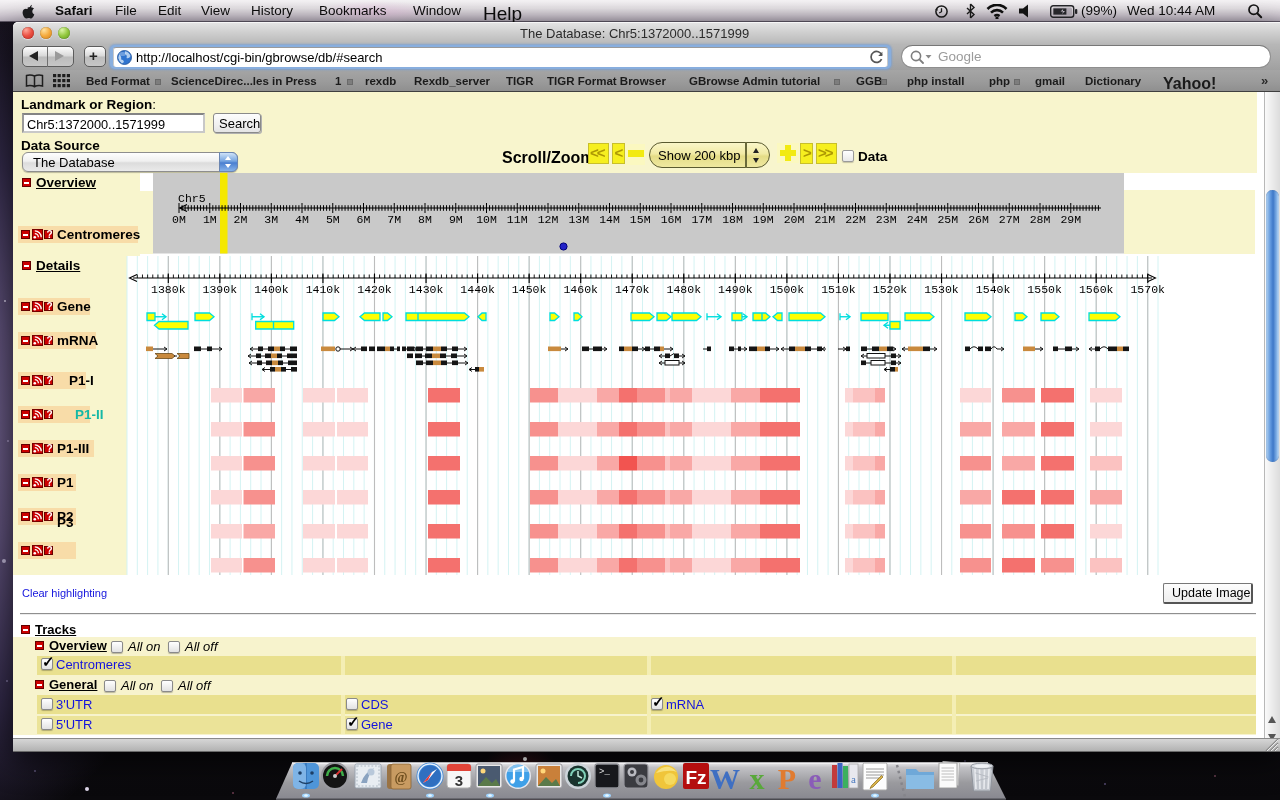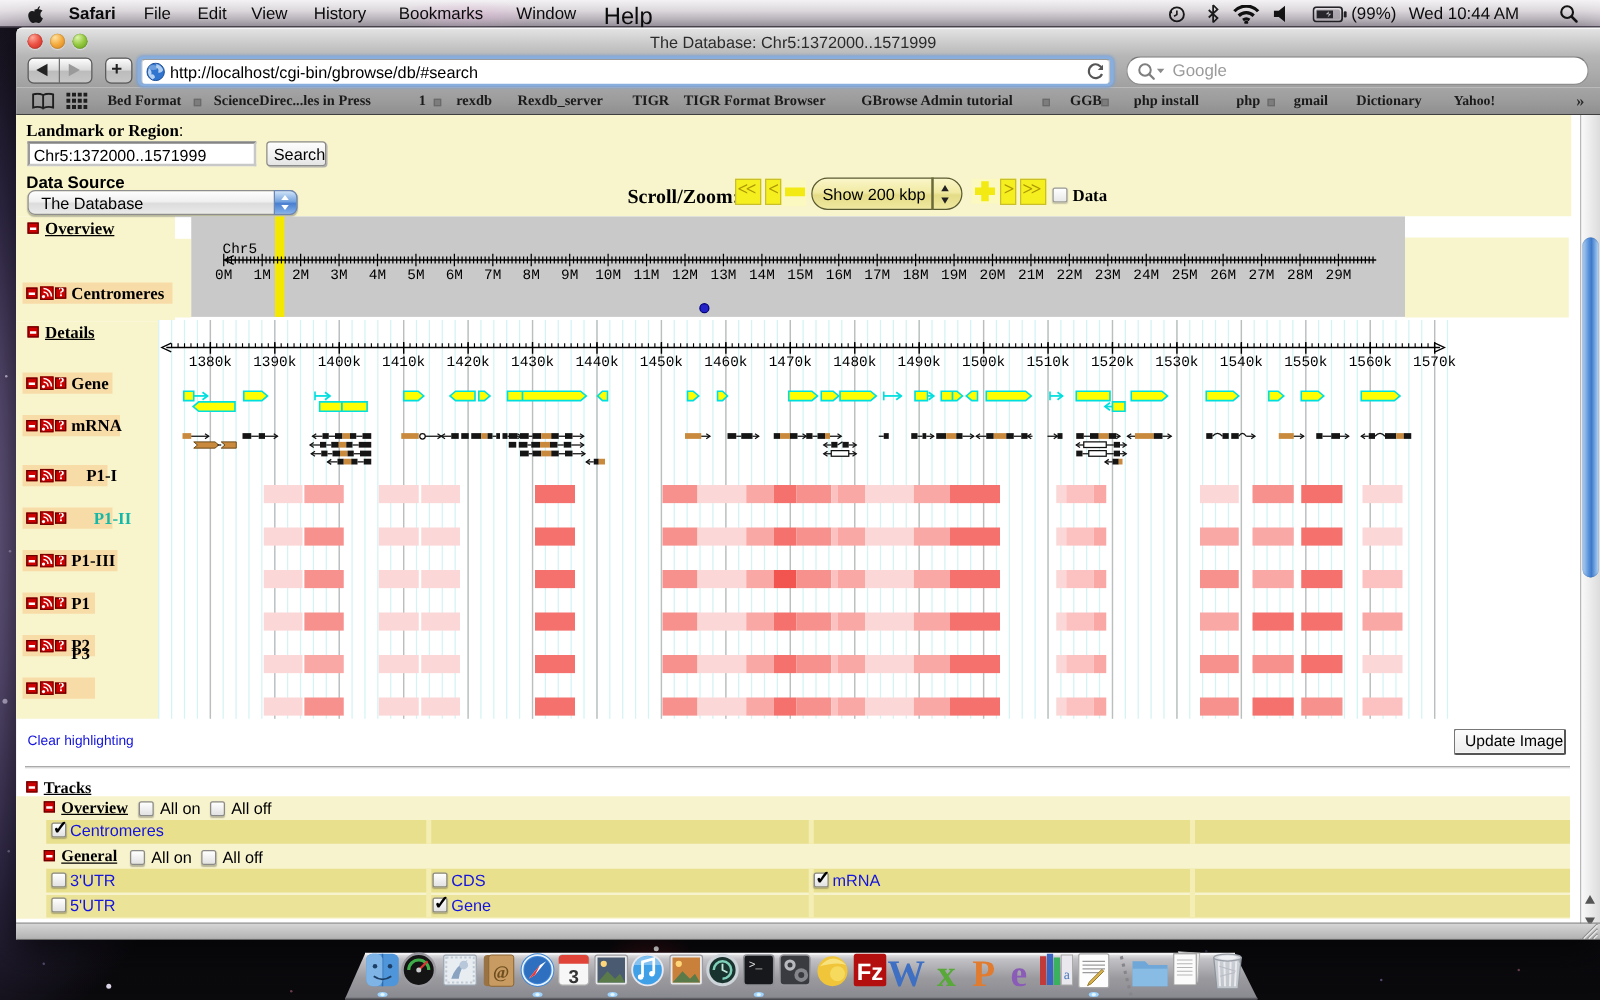--- a/index.html
+++ b/index.html
@@ -1,19 +1,19 @@
 <!DOCTYPE html>
 <html><head><meta charset="utf-8">
 <style>
 *{margin:0;padding:0;box-sizing:border-box;}
 html,body{width:1280px;height:800px;overflow:hidden;}
 body{font-family:"Liberation Sans",sans-serif;position:relative;background:#000;}
 .abs{position:absolute;}
-.b{font-weight:bold;font-family:Liberation Serif, serif;}
-.i{}
+.b{font-weight:bold;}
+.i{font-style:italic;}
 </style></head><body>
 
 <div class="abs" style="left:0;top:0;width:1280px;height:800px;
  background:
   radial-gradient(circle at 520px 780px, rgba(150,30,40,.35) 0 6px, rgba(0,0,0,0) 40px),
   radial-gradient(ellipse 300px 430px at -85px 430px, #7b6c97 0%, #594c73 38%, #302846 68%, rgba(15,12,24,0) 100%),
   linear-gradient(180deg,#16121d 0%,#110e17 55%,#0a090c 100%);"></div>
 <div class="abs" style="left:4px;top:300px;width:2px;height:2px;background:#cbc3dd;border-radius:50%;
  box-shadow: 3px 140px 0 #9f92bb, -1px 260px 0 1px #b8aecd, 2px 380px 0 #7a6f96,
  30px 470px 0 #5d5378, 520px 458px 0 1px #fff, 82px 488px 0 1px #ded7ea, 300px 470px 0 #8b81a5,
@@ -149,21 +149,21 @@
 <div class="abs b" style="left:547px;top:75px;font-size:11.5px;color:#1b1b1b;">TIGR Format Browser</div>
 <div class="abs b" style="left:689px;top:75px;font-size:11.5px;color:#1b1b1b;">GBrowse Admin tutorial</div>
 <div class="abs" style="left:834px;top:79px;width:6px;height:6px;background:#7d7d7d;border:1px solid #6a6a6a;"></div>
 <div class="abs b" style="left:856px;top:75px;font-size:11.5px;color:#1b1b1b;">GGB</div>
 <div class="abs" style="left:881px;top:79px;width:6px;height:6px;background:#7d7d7d;border:1px solid #6a6a6a;"></div>
 <div class="abs b" style="left:907px;top:75px;font-size:11.5px;color:#1b1b1b;">php install</div>
 <div class="abs b" style="left:989px;top:75px;font-size:11.5px;color:#1b1b1b;">php</div>
 <div class="abs" style="left:1014px;top:79px;width:6px;height:6px;background:#7d7d7d;border:1px solid #6a6a6a;"></div>
 <div class="abs b" style="left:1035px;top:75px;font-size:11.5px;color:#1b1b1b;">gmail</div>
 <div class="abs b" style="left:1085px;top:75px;font-size:11.5px;color:#1b1b1b;">Dictionary</div>
-<div class="abs b" style="left:1163px;top:75px;font-size:11px;color:#1b1b1b;">Yahoo!</div>
+<div class="abs b" style="left:1163px;top:75px;font-size:16px;color:#1b1b1b;">Yahoo!</div>
 <div class="abs b" style="left:1261px;top:73px;font-size:13px;color:#2a2a2a;">»</div>
 
 <div class="abs" style="left:13px;top:92px;width:1251px;height:646px;background:#fff;"></div>
 <div class="abs" style="left:13px;top:92px;width:1244px;height:81px;background:#f8f5cd;"></div>
 <div class="abs" style="left:13px;top:173px;width:127px;height:84px;background:#f8f5cd;"></div>
 <div class="abs" style="left:140px;top:191px;width:13px;height:63px;background:#f8f5cd;"></div>
 <div class="abs" style="left:1124px;top:190px;width:131px;height:64px;background:#f8f5cd;"></div>
 <div class="abs" style="left:13px;top:257px;width:114px;height:318px;background:#f8f5cd;"></div>
 <div class="abs" style="left:13px;top:637px;width:1243px;height:98px;background:#f7f3cd;"></div>
 

